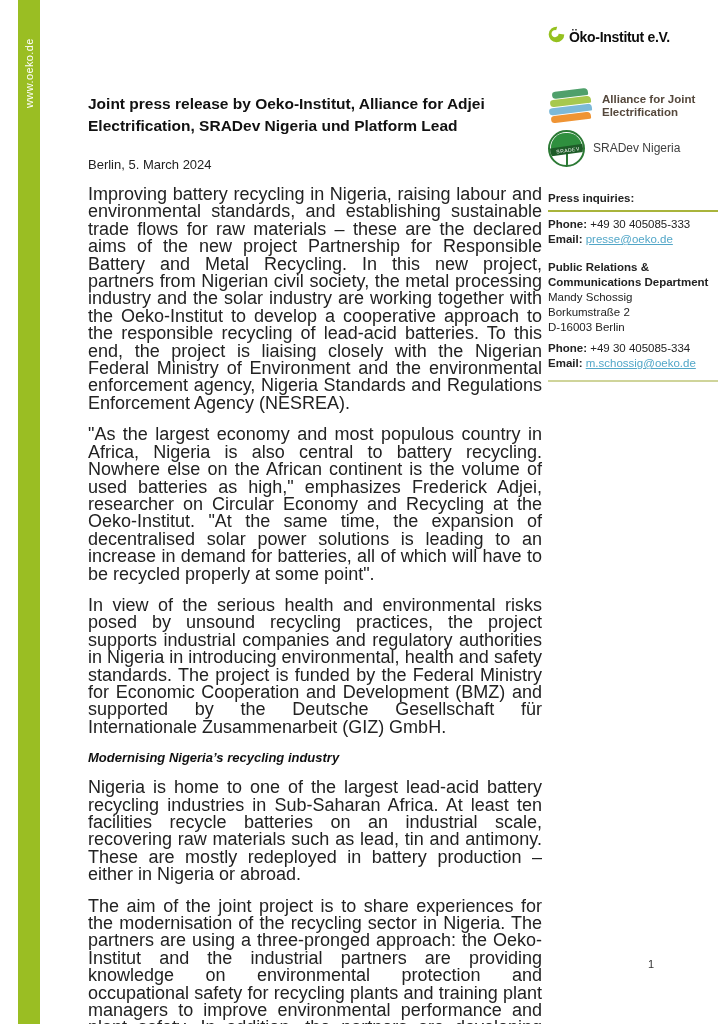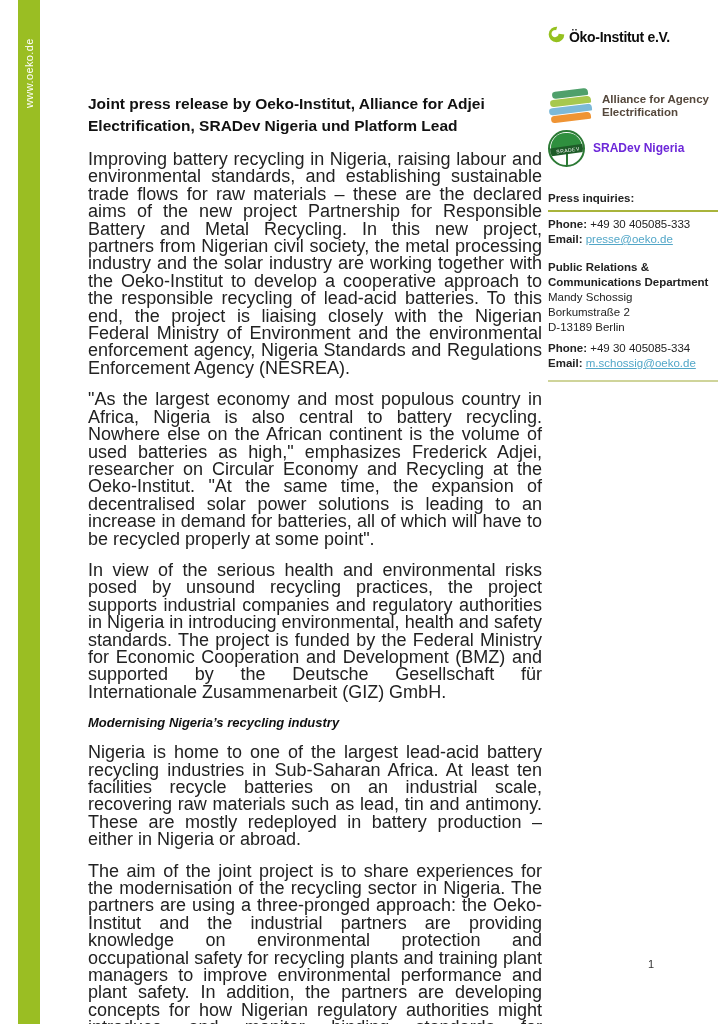--- a/index.html
+++ b/index.html
@@ -41,21 +41,21 @@
   .alliance-icon .s2 { top:10px; left:2px; width:41px; background:#a7c84e; }
   .alliance-icon .s3 { top:18px; left:1px; width:43px; background:#7cb9d8; }
   .alliance-icon .s4 { top:26px; left:3px; width:40px; background:#ef9434; }
   .alliance-text { font-size:11.5px; line-height:13.5px; font-weight:bold; color:#55483c; }
 
   .sradev-row { margin-top:3px; gap:8px; height:40px; }
   .sradev-icon { width:37px; height:37px; border-radius:50%; border:2px solid #2c7a35; background:#fff; position:relative; overflow:hidden; flex:0 0 auto; }
   .sradev-icon .canopy { position:absolute; top:1px; left:1px; width:31px; height:18px; background:#2f8f3e; border-radius:16px 16px 4px 4px; }
   .sradev-icon .banner { position:absolute; top:14px; left:-2px; width:40px; height:8px; background:#1e5c28; transform:rotate(-8deg); color:#fff; font-size:5px; line-height:8px; text-align:center; letter-spacing:0.5px; }
   .sradev-icon .trunk { position:absolute; top:22px; left:16px; width:2px; height:12px; background:#2c7a35; }
-  .sradev-text { font-size:12px; color:#6d28d9;font-weight:bold; }
+  .sradev-text { font-size:12px; color:#404040; }
 
   .plattform-row { margin-top:6px; gap:5px; height:46px; }
   .plattform-icon { width:40px; height:42px; position:relative; flex:0 0 auto; }
   .plattform-icon i { position:absolute; display:block; }
   .plattform-icon .p1 { top:7px;  left:15px; width:15px; height:15px; background:#1d3a5f; border-radius:2px 9px 2px 9px; }
   .plattform-icon .p2 { top:22px; left:21px; width:12px; height:12px; background:#3f9e4d; border-radius:9px 2px 9px 2px; }
   .plattform-icon .p3 { top:19px; left:7px;  width:10px; height:10px; background:#7fd0e8; border-radius:2px 8px 2px 8px; }
   .plattform-icon .p4 { top:6px;  left:2px;  width:9px;  height:9px;  background:#a4b53c; border-radius:7px 2px 7px 2px; }
   .plattform-icon .p5 { top:30px; left:10px; width:8px;  height:8px;  background:#1d3a5f; border-radius:7px 2px 7px 2px; }
   .plattform-text { color:#1c2f4e; font-weight:bold; }
@@ -78,20 +78,21 @@
 <body>
 
 <div class="page">
 
   <div class="greenbar">
     <span class="vtext">www.oeko.de</span>
   </div>
 
   <div class="main">
     <h1 class="title">Joint press release by Oeko-Institut, Alliance for Adjei Electrification, SRADev Nigeria und Platform Lead</h1>
+    <p class="dateline">Berlin, 5. March 2024</p>
     <p class="para">Improving battery recycling in Nigeria, raising labour and environmental standards, and establishing sustainable trade flows for raw materials – these are the declared aims of the new project Partnership for Responsible Battery and Metal Recycling. In this new project, partners from Nigerian civil society, the metal processing industry and the solar industry are working together with the Oeko-Institut to develop a cooperative approach to the responsible recycling of lead-acid batteries. To this end, the project is liaising closely with the Nigerian Federal Ministry of Environment and the environmental enforcement agency, Nigeria Standards and Regulations Enforcement Agency (NESREA).</p>
     <p class="para">"As the largest economy and most populous country in Africa, Nigeria is also central to battery recycling. Nowhere else on the African continent is the volume of used batteries as high," emphasizes Frederick Adjei, researcher on Circular Economy and Recycling at the Oeko-Institut. "At the same time, the expansion of decentralised solar power solutions is leading to an increase in demand for batteries, all of which will have to be recycled properly at some point".</p>
     <p class="para">In view of the serious health and environmental risks posed by unsound recycling practices, the project supports industrial companies and regulatory authorities in Nigeria in introducing environmental, health and safety standards. The project is funded by the Federal Ministry for Economic Cooperation and Development (BMZ) and supported by the Deutsche Gesellschaft für Internationale Zusammenarbeit (GIZ) GmbH.</p>
     <h3 class="subheading">Modernising Nigeria’s recycling industry</h3>
     <p class="para">Nigeria is home to one of the largest lead-acid battery recycling industries in Sub-Saharan Africa. At least ten facilities recycle batteries on an industrial scale, recovering raw materials such as lead, tin and antimony. These are mostly redeployed in battery production – either in Nigeria or abroad.</p>
     <p class="para">The aim of the joint project is to share experiences for the modernisation of the recycling sector in Nigeria. The partners are using a three-pronged approach: the Oeko-Institut and the industrial partners are providing knowledge on environmental protection and occupational safety for recycling plants and training plant managers to improve environmental performance and plant safety. In addition, the partners are developing concepts for how Nigerian regulatory authorities might introduce and monitor binding standards for environmental protection and occupational health and safety and implement</p>
   </div>
 
   <div class="right">
 
@@ -105,21 +106,21 @@
     </div>
 
     <div class="logo-row alliance-row">
       <span class="alliance-icon">
         <i class="s1"></i>
           <i class="s2"></i>
           <i class="s3"></i>
           <i class="s4"></i>
       </span>
       <span class="alliance-text">
-        <div>Alliance for Agency</div>
+        <div>Alliance for Joint</div>
         <div>Electrification</div>
       </span>
     </div>
 
     <div class="logo-row sradev-row">
       <span class="sradev-icon">
         <span class="canopy"></span>
         <span class="trunk"></span>
         <span class="banner">SRADEV</span>
       </span>
@@ -135,21 +136,21 @@
         <span>+49 30 405085-333</span>
       </div>
       <div>
         <span class="label-bold">Email:</span>
         <a href="#">presse@oeko.de</a>
       </div>
       <div class="block-gap"></div>
       <div class="dept">Public Relations &amp; Communications Department</div>
       <div>Mandy Schossig</div>
       <div>Borkumstraße 2</div>
-      <div>D-13189 Berlin</div>
+      <div>D-16003 Berlin</div>
       <div class="small-gap"></div>
       <div>
         <span class="label-bold">Phone:</span>
         <span>+49 30 405085-334</span>
       </div>
       <div>
         <span class="label-bold">Email:</span>
         <a href="#">m.schossig@oeko.de</a>
       </div>
       <hr class="rule-bottom">

